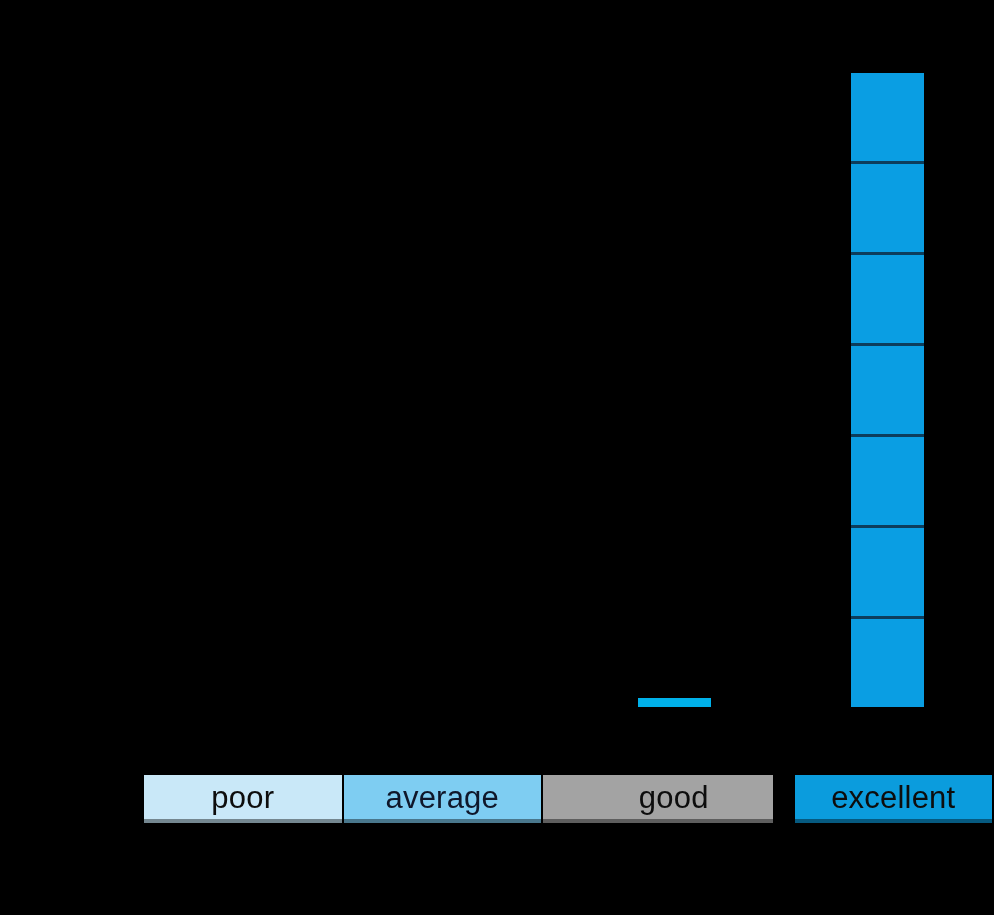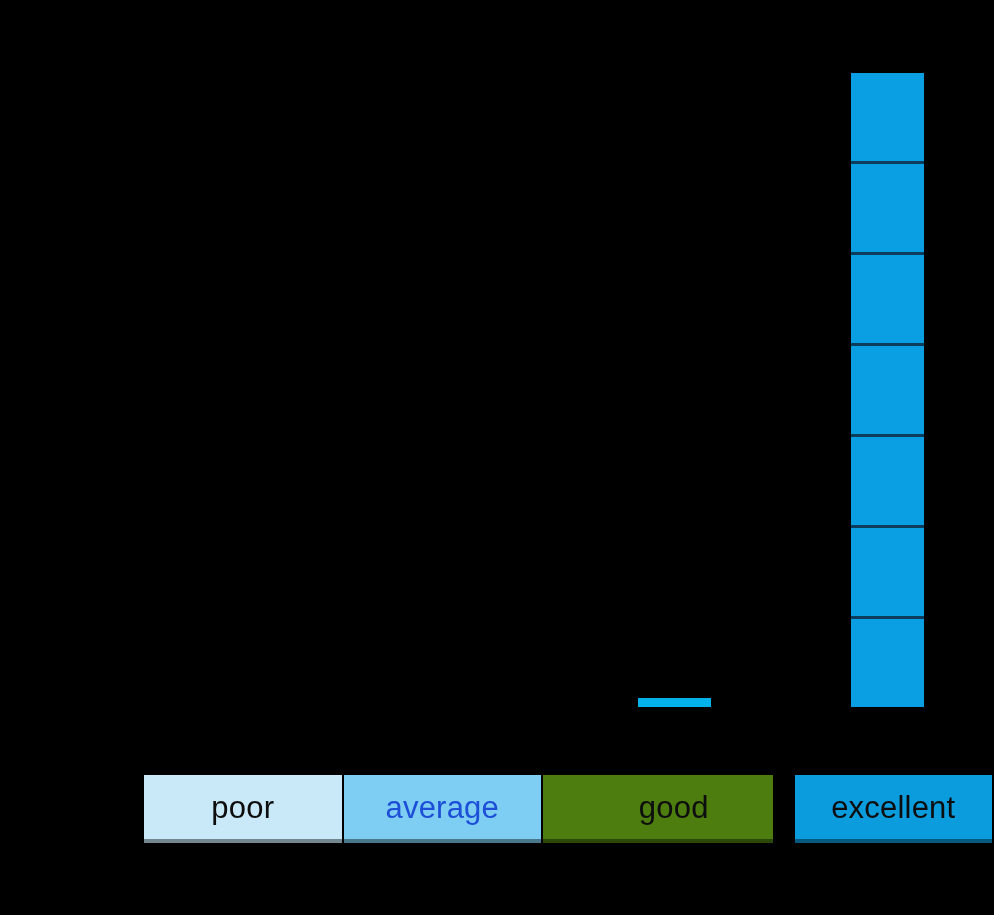--- a/index.html
+++ b/index.html
@@ -37,21 +37,21 @@
     top: 698px;
     width: 73px;
     height: 9px;
   }
   
   .band {
     position: absolute;
     left: 144px;
     top: 775px;
     width: 848px;
-    height: 68px;
+    height: 48px;
     display: flex;
     gap: 2px;
   }
   .band .cell {
     flex: 1 1 0;
     display: flex;
     align-items: center;
     justify-content: center;
     box-sizing: border-box;
     border-bottom: 4px solid rgba(0,0,0,0.42);
@@ -74,24 +74,24 @@
       <div class="segment" style="background: rgb(10, 158, 227);"></div>
       <div class="segment" style="background: rgb(10, 158, 227);"></div>
       <div class="segment" style="background: rgb(10, 158, 227);"></div>
       <div class="segment" style="background: rgb(10, 158, 227);"></div>
     </div>
 
   <div class="band">
     <div class="cell" style="background: rgb(201, 232, 248); color: rgb(13, 13, 13);">
       <span>poor</span>
     </div>
-    <div class="cell" style="background: rgb(126, 205, 242); color: #1d4ed8;">
+    <div class="cell" style="background: rgb(126, 205, 242); color: #0f172a;">
       <span>average</span>
     </div>
-    <div class="cell" style="background: #4d7c0f; color: rgb(13, 13, 13); padding-left: 32px;">
+    <div class="cell" style="background: #a3a3a3; color: rgb(13, 13, 13); padding-left: 32px;">
       <span>good</span>
     </div>
     <div class="cell" style="background: rgb(11, 156, 221); color: rgb(13, 13, 13); margin-left: 20px;">
       <span>excellent</span>
     </div>
   </div>
 
 </div>
 
 </body></html>

